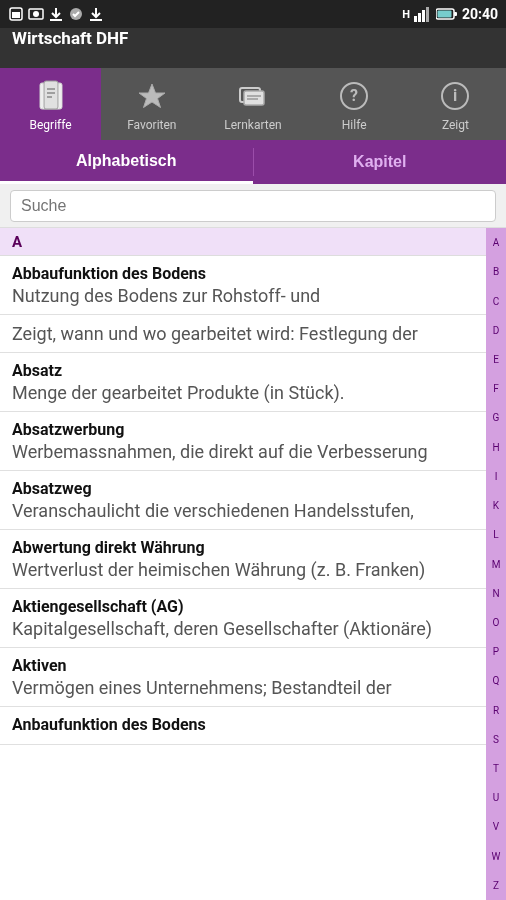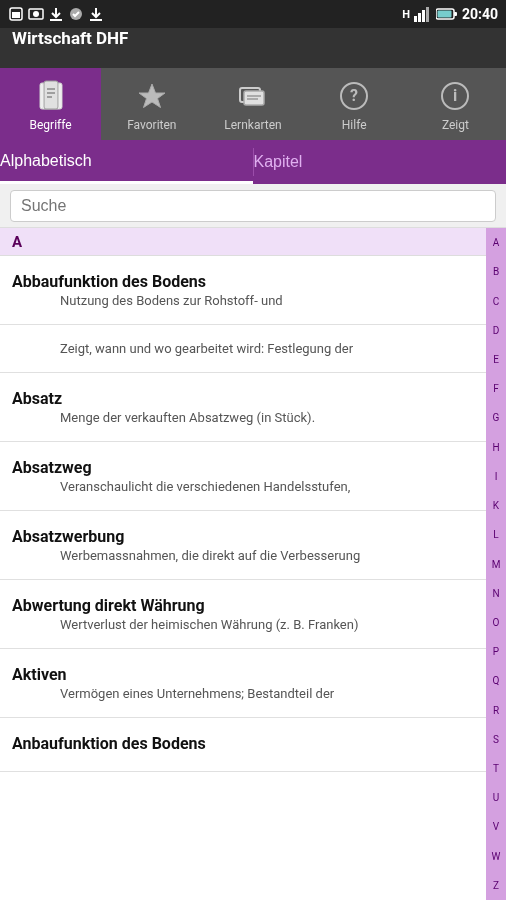--- a/index.html
+++ b/index.html
@@ -84,23 +84,23 @@
       background: #7b2d8b;
       height: 44px;
       display: flex;
       align-items: stretch;
       position: relative;
     }
     .segment-btn {
       flex: 1;
       display: flex;
       align-items: center;
-      justify-content: flex-start;
+      justify-content: center;
       font-size: 16px;
-      font-weight: 400;
+      font-weight: 700;
       cursor: pointer;
       color: #e0b0f0;
       border: none;
       background: transparent;
     }
     .segment-btn.active {
       color: #fff;
       border-bottom: 3px solid #fff;
     }
     .segment-divider {
@@ -155,36 +155,35 @@
       display: flex;
       align-items: center;
       padding: 0 12px;
       font-size: 15px;
       font-weight: bold;
       color: #5a005a;
       border-bottom: 1px solid #ddd;
     }
     .list-item {
       border-bottom: 1px solid #e0e0e0;
-      padding: 16px 12px;
+      padding: 8px 12px;
       background: #fff;
     }
     .list-item-title {
       font-size: 16px;
       font-weight: bold;
       color: #111;
       margin-bottom: 2px;
     }
     .list-item-subtitle {
-      font-size: 13px;
+      font-size: 18px;
       color: #555;
       white-space: nowrap;
       overflow: hidden;
       text-overflow: ellipsis;
-      margin-left: 48px;
     }
 
     
     .icon-begriffe svg,
     .icon-favoriten svg,
     .icon-lernkarten svg,
     .icon-hilfe svg,
     .icon-info svg {
       width: 34px;
       height: 34px;
@@ -325,33 +324,37 @@
 
     <div class="list-item">
       <div class="list-item-title">Abbaufunktion des Bodens</div>
       <div class="list-item-subtitle">Nutzung des Bodens zur Rohstoff- und</div>
     </div>
     <div class="list-item">
       <div class="list-item-subtitle">Zeigt, wann und wo gearbeitet wird: Festlegung der</div>
     </div>
     <div class="list-item">
       <div class="list-item-title">Absatz</div>
-      <div class="list-item-subtitle">Menge der verkauften Absatzweg (in Stück).</div>
+      <div class="list-item-subtitle">Menge der gearbeitet Produkte (in Stück).</div>
+    </div>
+    <div class="list-item">
+      <div class="list-item-title">Absatzwerbung</div>
+      <div class="list-item-subtitle">Werbemassnahmen, die direkt auf die Verbesserung</div>
     </div>
     <div class="list-item">
       <div class="list-item-title">Absatzweg</div>
       <div class="list-item-subtitle">Veranschaulicht die verschiedenen Handelsstufen,</div>
     </div>
     <div class="list-item">
-      <div class="list-item-title">Absatzwerbung</div>
-      <div class="list-item-subtitle">Werbemassnahmen, die direkt auf die Verbesserung</div>
-    </div>
-    <div class="list-item">
       <div class="list-item-title">Abwertung direkt Währung</div>
       <div class="list-item-subtitle">Wertverlust der heimischen Währung (z. B. Franken)</div>
+    </div>
+    <div class="list-item">
+      <div class="list-item-title">Aktiengesellschaft (AG)</div>
+      <div class="list-item-subtitle">Kapitalgesellschaft, deren Gesellschafter (Aktionäre)</div>
     </div>
     <div class="list-item">
       <div class="list-item-title">Aktiven</div>
       <div class="list-item-subtitle">Vermögen eines Unternehmens; Bestandteil der</div>
     </div>
     <div class="list-item">
       <div class="list-item-title">Anbaufunktion des Bodens</div>
       <div class="list-item-subtitle"></div>
     </div>
 

